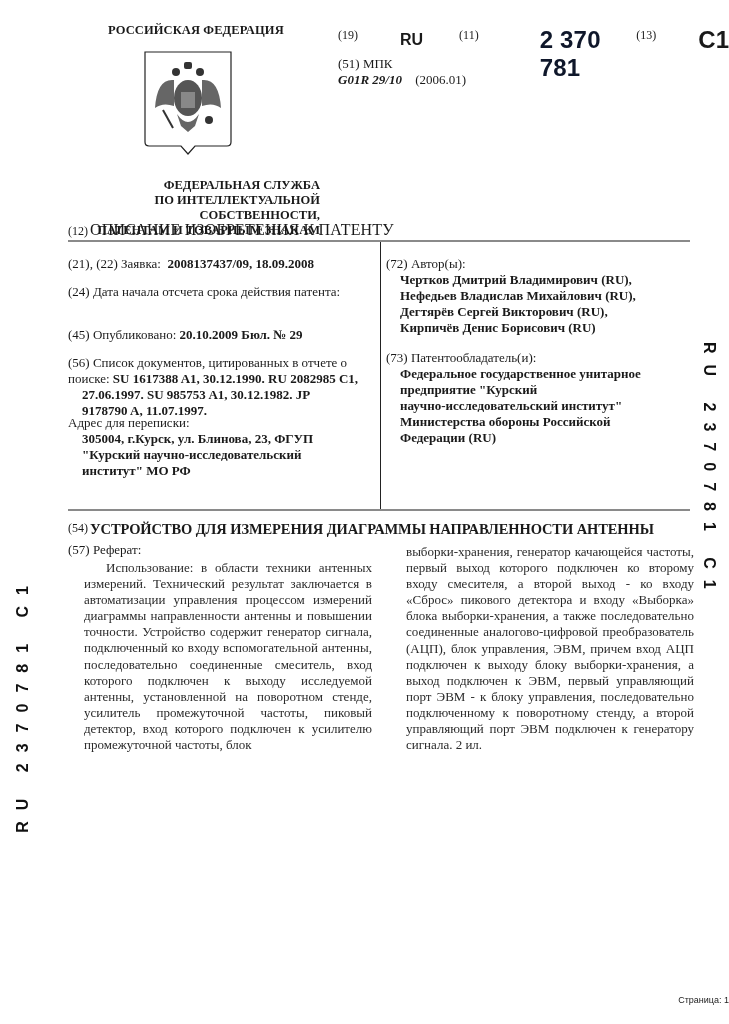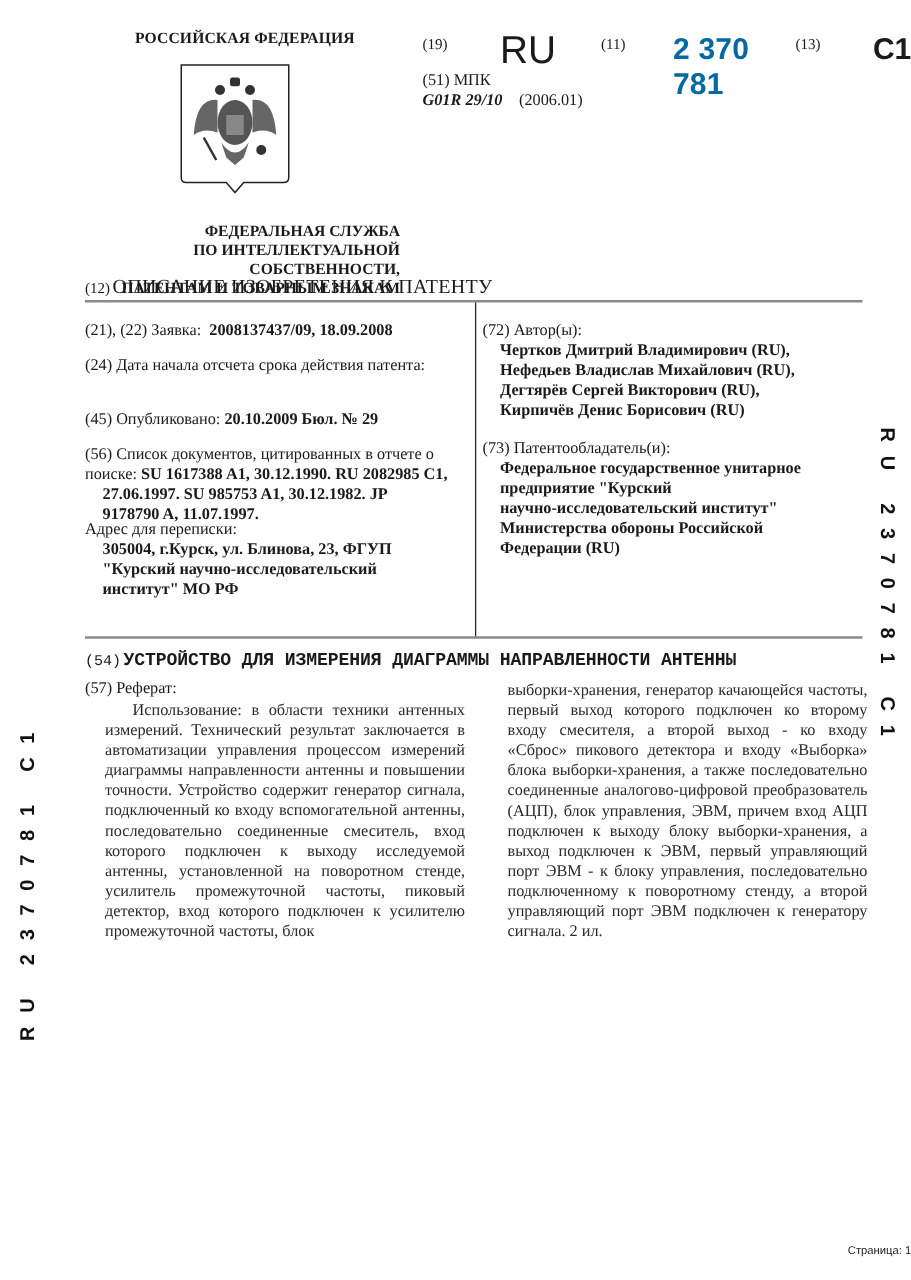--- a/index.html
+++ b/index.html
@@ -9,22 +9,22 @@
   .abs { position: absolute; }
 
   
   .country { left: 108px; top: 23px; font-size: 12.5px; font-weight: bold; letter-spacing: 0.1px; }
   .emblem { left: 143px; top: 50px; width: 90px; height: 110px; }
   .agency { left: 60px; top: 178px; width: 260px; text-align: right; font-size: 12.5px; font-weight: bold; line-height: 15px; }
 
   
   .code-line { left: 338px; top: 26px; display: flex; align-items: flex-start; gap: 32px; }
   .sup { font-size: 12px; margin-top: 2px; font-family: "Liberation Serif", serif; }
-  .ru { font-family: "Liberation Sans", sans-serif; font-weight: normal; font-size: 31px; margin-left: 10px; line-height: 28px; }
-  .number { font-family: "Liberation Sans", sans-serif; font-weight: bold; font-size: 24px; color: #0369a1; margin-left: 6px; line-height: 28px; letter-spacing: 0.2px; }
+  .ru { font-family: "Liberation Sans", sans-serif; font-weight: bold; font-size: 16px; margin-left: 10px; line-height: 28px; }
+  .number { font-family: "Liberation Sans", sans-serif; font-weight: bold; font-size: 24px; color: #0f172a; margin-left: 29px; line-height: 28px; letter-spacing: 0.2px; }
   .kind { font-family: "Liberation Sans", sans-serif; font-weight: bold; font-size: 24px; margin-left: 10px; line-height: 28px; }
   .mpk { left: 338px; top: 56px; font-size: 13px; }
   .ipc { left: 338px; top: 72px; font-size: 13px; }
   .ipc .ipc-code { font-style: italic; font-weight: bold; }
   .ipc .ipc-ver { margin-left: 10px; }
 
   
   .doc-title { left: 68px; top: 221px; font-size: 12px; display: flex; align-items: baseline; }
   .doc-title .t { font-size: 16px; margin-left: 2px; letter-spacing: 0.2px; }
   .hr { position: absolute; left: 68px; width: 622px; height: 2px; background: #8a8a8a; }
@@ -32,21 +32,21 @@
 
   
   .field { position: absolute; font-size: 13px; line-height: 16px; }
   .field b { font-weight: bold; }
   .indent { padding-left: 14px; }
 
   .left-col { left: 68px; width: 305px; }
   .right-col { left: 386px; width: 300px; }
 
   
-  .inv-title { left: 68px; top: 521px; font-size: 12px; display: flex; align-items: center; font-family: Liberation Mono, monospace; }
+  .inv-title { left: 68px; top: 521px; font-size: 12px; display: flex; align-items: flex-start; }
   .inv-title .t { font-size: 14.5px; font-weight: bold; margin-left: 2px; letter-spacing: -0.1px; }
   .abstract-label { left: 68px; top: 542px; font-size: 13px; }
 
   .abstract-col { position: absolute; font-size: 13px; line-height: 16.1px; text-align: justify; color: #2a2a2a; }
   .abstract-col.c1 { left: 68px; top: 560px; width: 288px; text-indent: 22px; margin-left: 16px; }
   .abstract-col.c2 { left: 406px; top: 544px; width: 288px; }
 
   
   .side { position: absolute; font-family: "Liberation Sans", sans-serif; font-weight: bold; font-size: 16px; letter-spacing: 11px; white-space: nowrap; color: #111; }
   .side.right { left: 700px; top: 342px; writing-mode: vertical-rl; }

